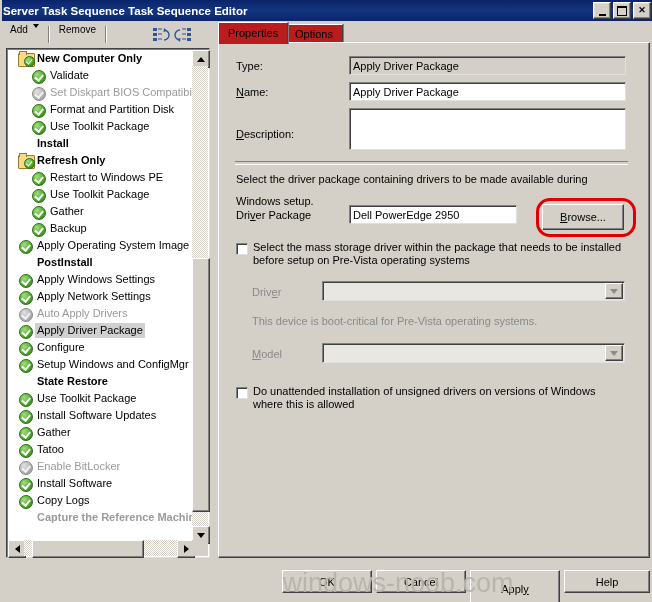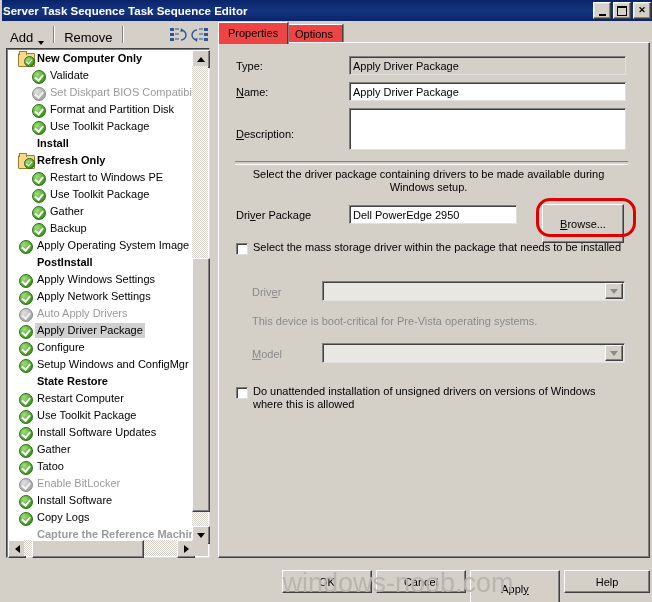--- a/index.html
+++ b/index.html
@@ -41,22 +41,22 @@
   .min-g{align-items:flex-end !important;padding-bottom:2px;}
   .min-g i{display:block;width:7px;height:2px;background:#000;font-style:normal;}
   .max-g i{display:block;width:8px;height:7px;border:1px solid #000;border-top-width:2px;font-style:normal;}
 
   
   .toolbar{
     position:absolute;left:2px;top:22px;width:208px;height:25px;
     background:#d4d0c8;display:flex;align-items:center;
   }
   .tb-item{
-    height:21px;display:flex;align-items:flex-end;padding:0 6px;
-    font-size:13px;color:#000;cursor:default;white-space:nowrap;
+    height:21px;display:flex;align-items:flex-start;padding:0 6px;
+    font-size:10px;color:#000;cursor:default;white-space:nowrap;
   }
   .caret{
     width:0;height:0;border-left:3px solid transparent;border-right:3px solid transparent;
     border-top:4px solid #000;margin-left:5px;
   }
   .tb-sep{width:1px;height:17px;background:#808080;border-right:1px solid #fff;margin:0 3px;}
   .tb-icon{width:22px;height:21px;display:flex;align-items:center;justify-content:center;}
 
   
   .treewrap{
@@ -139,21 +139,21 @@
   .arr-up{border-left:4px solid transparent;border-right:4px solid transparent;border-bottom:5px solid #000;}
   .arr-dn{border-left:4px solid transparent;border-right:4px solid transparent;border-top:5px solid #000;}
   .arr-lf{border-top:4px solid transparent;border-bottom:4px solid transparent;border-right:5px solid #000;}
   .arr-rt{border-top:4px solid transparent;border-bottom:4px solid transparent;border-left:5px solid #000;}
   .corner{position:absolute;right:1px;bottom:1px;width:16px;height:16px;background:#d4d0c8;}
 
   
   .tabstrip{position:absolute;left:216px;top:24px;width:432px;height:19px;}
   .tab{
     position:absolute;top:0;height:18px;padding:0 9px;
-    background:#ef4444;font-size:11px;line-height:18px;color:#000;
+    background:#b91c1c;font-size:11px;line-height:18px;color:#000;
     border:1px solid #fff;border-right-color:#404040;border-bottom:none;
     box-shadow:1px 0 0 #808080;
   }
   .tab.active{
     top:-2px;height:21px;line-height:20px;z-index:3;
     border:1px solid #fff;border-right-color:#404040;border-bottom:none;
   }
   .tabpanel{
     position:absolute;left:216px;top:42px;width:432px;height:516px;
     background:#d4d0c8;
@@ -397,26 +397,20 @@
           <span class="lbl">Setup Windows and ConfigMgr</span>
         </div>
         <div class="trow lvl1 bold">
           <span class="ic"></span>
           <span class="lbl">State Restore</span>
         </div>
         <div class="trow lvl1">
           <span class="ic">
             <span class="ico-circle"></span>
           </span>
-          <span class="lbl">Restart Computer</span>
-        </div>
-        <div class="trow lvl1">
-          <span class="ic">
-            <span class="ico-circle"></span>
-          </span>
           <span class="lbl">Use Toolkit Package</span>
         </div>
         <div class="trow lvl1">
           <span class="ic">
             <span class="ico-circle"></span>
           </span>
           <span class="lbl">Install Software Updates</span>
         </div>
         <div class="trow lvl1">
           <span class="ic">
@@ -494,32 +488,33 @@
       <div class="txtbox ro" style="left:130px;top:13px;width:277px;height:19px;line-height:14px;">Apply Driver Package</div>
 
       <span class="lbl-s" style="left:17px;top:43px;"><u>N</u>ame:</span>
       <div class="txtbox" style="left:130px;top:39px;width:277px;height:19px;line-height:14px;">Apply Driver Package</div>
 
       <span class="lbl-s" style="left:17px;top:85px;"><u>D</u>escription:</span>
       <div class="txtbox" style="left:130px;top:65px;width:277px;height:42px;line-height:14px;"></div>
 
       <div class="hr" style="left:16px;top:118px;width:393px;"></div>
 
-      <div class="lbl-s" style="left:17px;top:125px;width:385px;line-height:13px;text-align:center;">Select the driver package containing drivers to be made available during Windows setup.</div>
+      <div class="lbl-s" style="left:17px;top:125px;width:385px;line-height:22px;">Select the driver package containing drivers to be made available during Windows setup.</div>
 
       <span class="lbl-s" style="left:17px;top:166px;">Dri<u>v</u>er Package</span>
       <div class="txtbox" style="left:130px;top:162px;width:168px;height:19px;line-height:14px;">Dell PowerEdge 2950</div>
-      <div class="btn" style="left:323px;top:161px;width:82px;height:39px;">
+      <div class="btn" style="left:323px;top:161px;width:82px;height:26px;">
         <span><u>B</u>rowse...</span>
       </div>
       <div class="redring" style="left:317px;top:155px;width:94px;height:33px;"></div>
 
       <div class="cbx" style="left:17px;top:200px;"></div>
       <div class="cbtxt" style="left:34px;top:198px;width:370px;">
         <span>Select the mass storage driver within the package that needs to be installed</span><br>
+        <span>before setup on Pre-Vista operating systems</span>
       </div>
 
       <span class="lbl-s lbl-dim" style="left:33px;top:243px;">Driv<u>e</u>r</span>
       <div class="combo" style="left:103px;top:238px;width:303px;height:20px;">
         <span class="cbtn">
           <span class="arr arr-dn-g"></span>
         </span>
       </div>
 
       <div class="lbl-s lbl-dim" style="left:33px;top:272px;">This device is boot-critical for Pre-Vista operating systems.</div>

